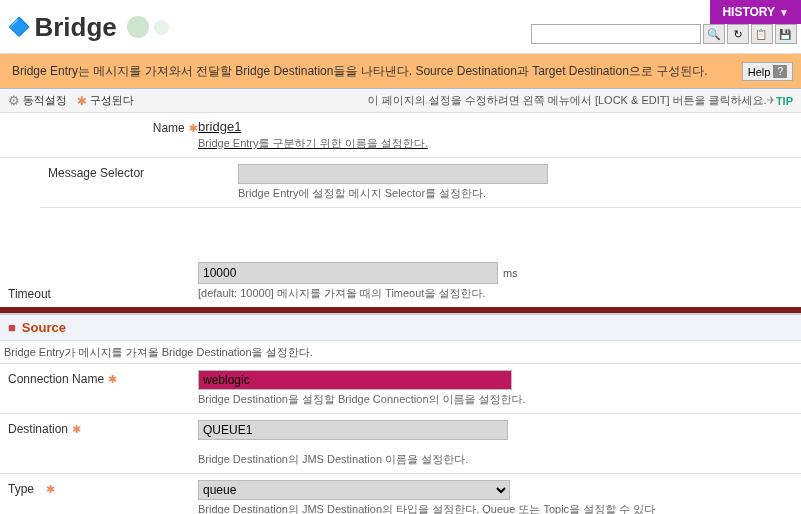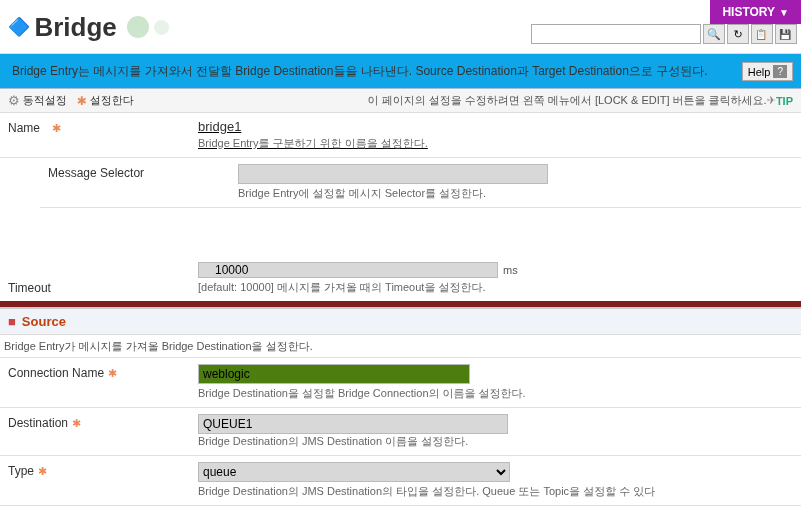--- a/index.html
+++ b/index.html
@@ -24,47 +24,47 @@
   <div style="position:absolute;right:0;top:24px;display:flex;align-items:center;gap:2px;padding-right:4px;">
     <input type="text" style="border: 1px solid rgb(170, 170, 170); height: 20px; width: 170px; padding: 0px 4px; font-size: 11px;">
     <button style="border:1px solid #aaa;background:#e8e8e8;height:20px;width:22px;cursor:pointer;font-size:11px;">🔍</button>
     <button style="border:1px solid #aaa;background:#e8e8e8;height:20px;width:22px;cursor:pointer;font-size:11px;">↻</button>
     <button style="border:1px solid #aaa;background:#e8e8e8;height:20px;width:22px;cursor:pointer;font-size:10px;">📋</button>
     <button style="border:1px solid #aaa;background:#e8e8e8;height:20px;width:22px;cursor:pointer;font-size:10px;">💾</button>
   </div>
 </div>
 
 <div style="position:relative;">
-  <div style="background:#0ea5e9;border-bottom:1px solid #a8bcd0;padding:8px 12px 8px 12px;font-size:12px;color:#333;line-height:1.5;padding-right:80px;">
+  <div style="background:#fdba74;border-bottom:1px solid #a8bcd0;padding:8px 12px 8px 12px;font-size:12px;color:#333;line-height:1.5;padding-right:80px;">
     <span>Bridge Entry는 메시지를 가져와서 전달할 Bridge Destination들을 나타낸다. Source Destination과 Target Destination으로 구성된다.</span>
   </div>
   <div style="position:absolute;right:8px;top:8px;border:1px solid #aaa;background:#eee;padding:2px 5px;font-size:11px;cursor:pointer;display:flex;align-items:center;gap:3px;">
     <span>Help</span>
     <span style="border:1px solid #888;background:#888;color:#fff;padding:0 3px;font-size:10px;">?</span>
   </div>
 </div>
 
 <div style="display:flex;align-items:center;padding:4px 8px;border-bottom:1px solid #ddd;background:#f5f5f5;gap:10px;">
   <div style="display:flex;align-items:center;gap:3px;cursor:pointer;">
     <span style="color:#888;font-size:13px;">⚙</span>
     <span style="font-size:11px;color:#333;">동적설정</span>
   </div>
   <div style="display:flex;align-items:center;gap:3px;cursor:pointer;">
     <span style="color:#e85;font-size:12px;">✱</span>
-    <span style="font-size:11px;color:#333;">설정한다</span>
+    <span style="font-size:11px;color:#333;">구성된다</span>
   </div>
   <div style="margin-left:auto;display:flex;align-items:center;">
     <span style="font-size:11px;color:#555;">이 페이지의 설정을 수정하려면 왼쪽 메뉴에서 [LOCK &amp; EDIT] 버튼을 클릭하세요.</span>
     <span style="color:#888;font-size:11px;">✈</span>
     <span style="font-size:11px;color:#2a7;font-weight:bold;">TIP</span>
   </div>
 </div>
 
 <div style="display:flex;align-items:flex-start;border-bottom:1px solid #e0e0e0;padding:6px 8px;">
-  <div style="width:190px;min-width:190px;font-size:12px;color:#333;padding-top:2px;display:flex;align-items:center;gap:12px;">
+  <div style="width:190px;min-width:190px;font-size:12px;color:#333;padding-top:2px;display:flex;align-items:center;gap:4px;justify-content:flex-end;">
     <span>Name</span>
     <span style="color:#e85;font-size:11px;">✱</span>
   </div>
   <div style="flex:1;text-decoration:underline;">
     <div style="font-size:13px;color:#333;">bridge1</div>
     <div style="font-size:11px;color:#666;margin-top:2px;">Bridge Entry를 구분하기 위한 이름을 설정한다.</div>
   </div>
 </div>
 
 <div style="display:flex;align-items:flex-start;border-bottom:1px solid #e0e0e0;padding:6px 8px;margin-left:40px;">
@@ -76,59 +76,59 @@
     <div style="font-size:11px;color:#666;margin-top:2px;">Bridge Entry에 설정할 메시지 Selector를 설정한다.</div>
   </div>
 </div>
 
 <div style="display:flex;align-items:flex-end;border-bottom:6px solid #7f1d1d;padding:6px 8px;margin-top:48px;">
   <div style="width:190px;min-width:190px;font-size:12px;color:#333;padding-top:2px;">
     <span>Timeout</span>
   </div>
   <div style="flex:1;">
     <div style="display:flex;align-items:center;">
-      <input type="text" style="border: 1px solid rgb(187, 187, 187); background: rgb(216, 216, 216); height: 16px; width: 300px; padding: 0px 16px; font-size: 12px;" value="10000">
+      <input type="text" style="border: 1px solid rgb(187, 187, 187); background: rgb(216, 216, 216); height: 22px; width: 300px; padding: 0px 4px; font-size: 12px;" value="10000">
       <span style="font-size:11px;color:#555;margin-left:5px;">ms</span>
     </div>
     <div style="font-size:11px;color:#666;margin-top:2px;">[default: 10000]  메시지를 가져올 때의 Timeout을 설정한다.</div>
   </div>
 </div>
 
 <div style="background:#f0f4f8;border-top:2px solid #ccc;border-bottom:1px solid #ddd;padding:5px 8px;display:flex;align-items:center;gap:6px;">
   <span style="color:#c44;font-size:13px;">■</span>
   <span style="font-size:13px;font-weight:bold;color:#c2410c;">Source</span>
 </div>
 <div style="padding:4px 8px 3px 4px;font-size:11px;color:#555;border-bottom:1px solid #e0e0e0;background:#fff;">
   <span>Bridge Entry가 메시지를 가져올 Bridge Destination을 설정한다.</span>
 </div>
 
 <div style="display:flex;align-items:flex-start;border-bottom:1px solid #e0e0e0;padding:6px 8px;">
   <div style="width:190px;min-width:190px;font-size:12px;color:#333;padding-top:2px;display:flex;align-items:center;gap:4px;">
     <span>Connection Name</span>
     <span style="color:#e85;font-size:11px;">✱</span>
   </div>
   <div style="flex:1;">
-    <input type="text" style="border: 1px solid rgb(187, 187, 187); background: #4d7c0f; height: 20px; width: 272px; padding: 0px 4px; font-size: 12px;" value="weblogic">
+    <input type="text" style="border: 1px solid rgb(187, 187, 187); background: #be185d; height: 20px; width: 314px; padding: 0px 4px; font-size: 12px;" value="weblogic">
     <div style="font-size:11px;color:#666;margin-top:2px;">Bridge Destination을 설정할 Bridge Connection의 이름을 설정한다.</div>
   </div>
 </div>
 
 <div style="display:flex;align-items:flex-start;border-bottom:1px solid #e0e0e0;padding:6px 8px;">
   <div style="width:190px;min-width:190px;font-size:12px;color:#333;padding-top:2px;display:flex;align-items:center;gap:4px;">
     <span>Destination</span>
     <span style="color:#e85;font-size:11px;">✱</span>
   </div>
   <div style="flex:1;">
     <input type="text" style="border: 1px solid rgb(187, 187, 187); background: rgb(216, 216, 216); height: 20px; width: 310px; padding: 0px 4px; font-size: 12px;" value="QUEUE1">
-    <div style="font-size:11px;color:#666;margin-top:0;">Bridge Destination의 JMS Destination 이름을 설정한다.</div>
+    <div style="font-size:11px;color:#666;margin-top:12px;">Bridge Destination의 JMS Destination 이름을 설정한다.</div>
   </div>
 </div>
 
 <div style="display:flex;align-items:flex-start;border-bottom:1px solid #e0e0e0;padding:6px 8px;">
-  <div style="width:190px;min-width:190px;font-size:12px;color:#333;padding-top:2px;display:flex;align-items:center;gap:4px;">
+  <div style="width:190px;min-width:190px;font-size:12px;color:#333;padding-top:2px;display:flex;align-items:center;gap:12px;">
     <span>Type</span>
     <span style="color:#e85;font-size:11px;">✱</span>
   </div>
   <div style="flex:1;">
     <select style="border:1px solid #bbb;background:#d8d8d8;height:20px;width:312px;font-size:12px;">
       <option value="queue">queue</option>
       <option value="topic">topic</option>
     </select>
     <div style="font-size:11px;color:#666;margin-top:2px;">Bridge Destination의 JMS Destination의 타입을 설정한다. Queue 또는 Topic을 설정할 수 있다</div>
   </div>

